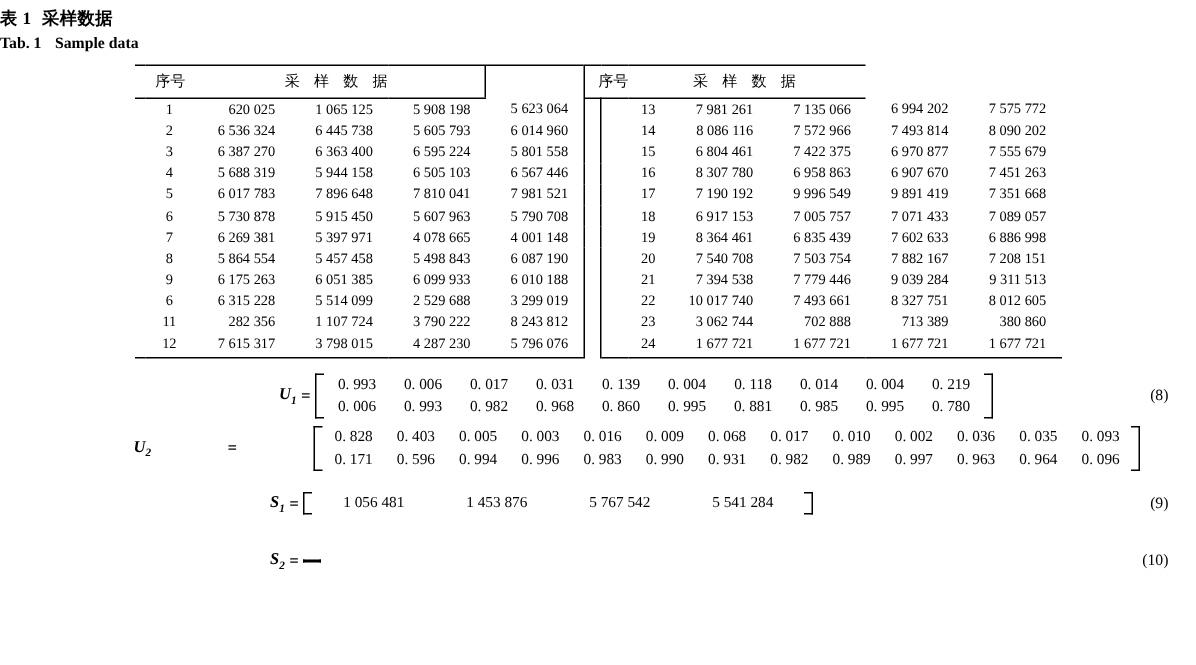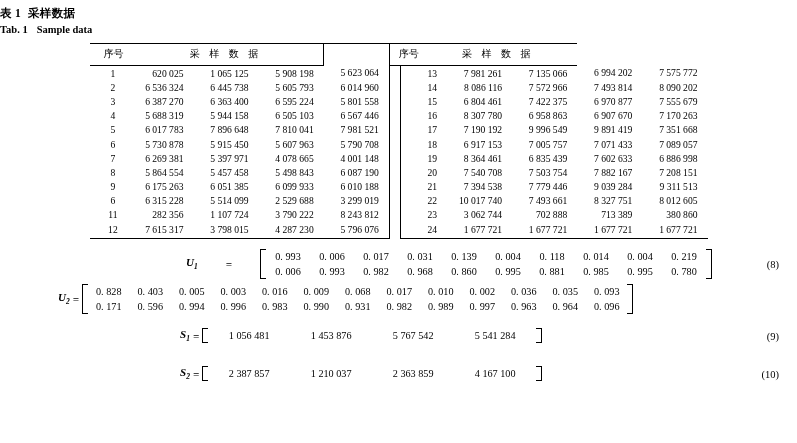--- a/index.html
+++ b/index.html
@@ -88,22 +88,22 @@
   .eq-area {
     margin-top: 8px;
     padding: 0 0 0 0;
   }
   .eq-row {
     display: flex;
     align-items: center;
     position: relative;
     min-height: 34px;
   }
-  .eq-row.r8  { padding-left: 186px; margin-top: 2px; gap: 25px; }
-  .eq-row.r9u { padding-left: 58px;  margin-top: 1px; }
+  .eq-row.r8  { padding-left: 186px; margin-top: 2px; }
+  .eq-row.r9u { padding-left: 89px;  margin-top: 1px; gap: 48px; }
   .eq-row.rs1 { padding-left: 180px; margin-top: 3px; }
   .eq-row.rs2 { padding-left: 180px; margin-top: 4px; }
 
   .eq-lhs {
     font-size: 11px;
     font-style: italic;
     font-weight: bold;
     font-family: "Liberation Serif", "DejaVu Serif", serif;
     white-space: nowrap;
     margin-right: 2px;
@@ -244,21 +244,21 @@
           <td class="c-val">5 688 319</td>
           <td class="c-val">5 944 158</td>
           <td class="c-val">6 505 103</td>
           <td class="c-val">6 567 446</td>
           <td class="sep-cell"></td>
           <td class="pad-left"></td>
           <td class="c-idx">16</td>
           <td class="c-val">8 307 780</td>
           <td class="c-val">6 958 863</td>
           <td class="c-val">6 907 670</td>
-          <td class="c-val">7 170 263</td>
+          <td class="c-val">7 451 263</td>
         </tr>
         <tr>
           <td class="pad-left"></td>
           <td class="c-idx">5</td>
           <td class="c-val">6 017 783</td>
           <td class="c-val">7 896 648</td>
           <td class="c-val">7 810 041</td>
           <td class="c-val">7 981 521</td>
           <td class="sep-cell"></td>
           <td class="pad-left"></td>
@@ -481,25 +481,19 @@
   </div>
 
   <div class="eq-row rs2">
     <span class="eq-lhs">
       <span>S</span><sub>2</sub>
     </span>
     <span class="eq-eq">=</span>
     <span class="matrix">
       <span class="brk brk-l"></span>
       <span class="mrows">
-        <span class="mrow">
-          <span class="mcell big">2 387 857</span>
-          <span class="mcell big">1 210 037</span>
-          <span class="mcell big">2 363 859</span>
-          <span class="mcell big">4 167 100</span>
-        </span>
       </span>
       <span class="brk brk-r"></span>
     </span>
     <span class="eq-num">(10)</span>
   </div>
 
 </div>
 
 </body></html>

